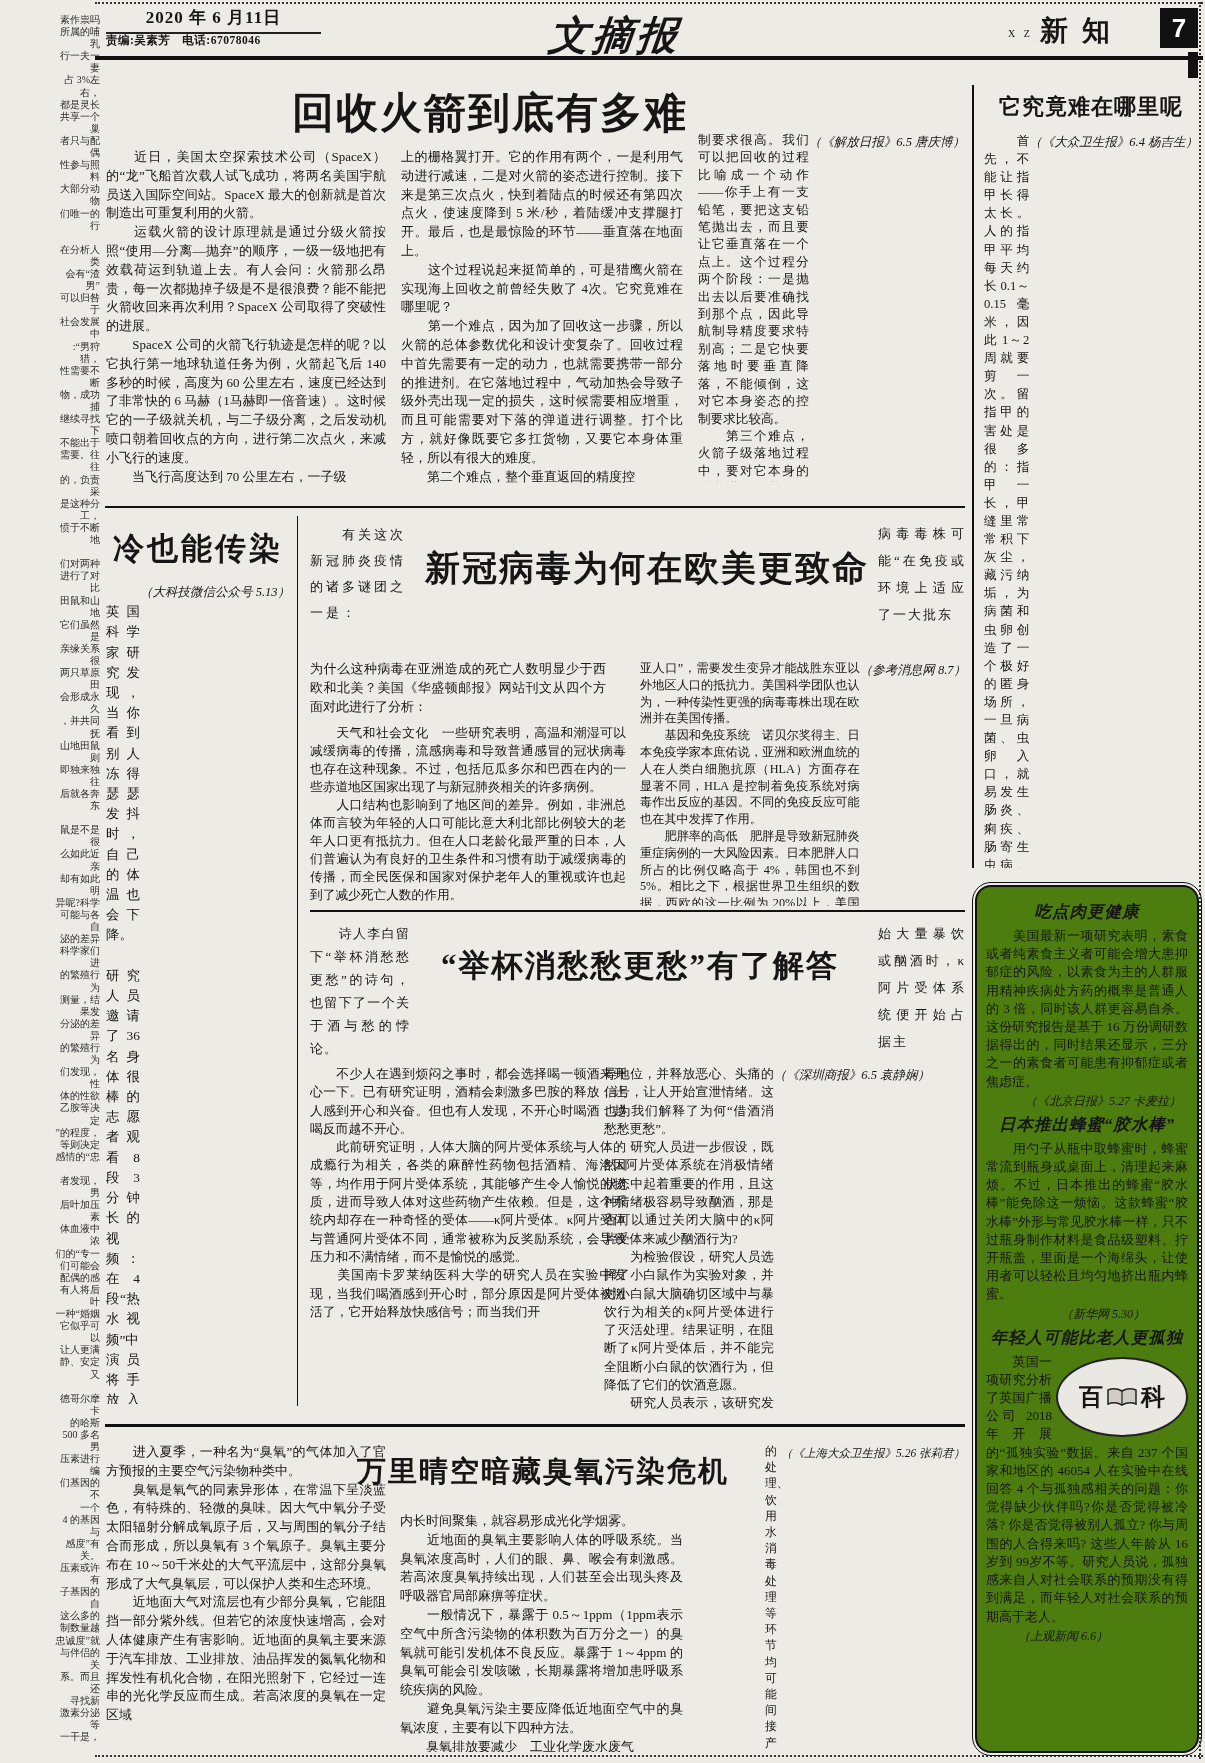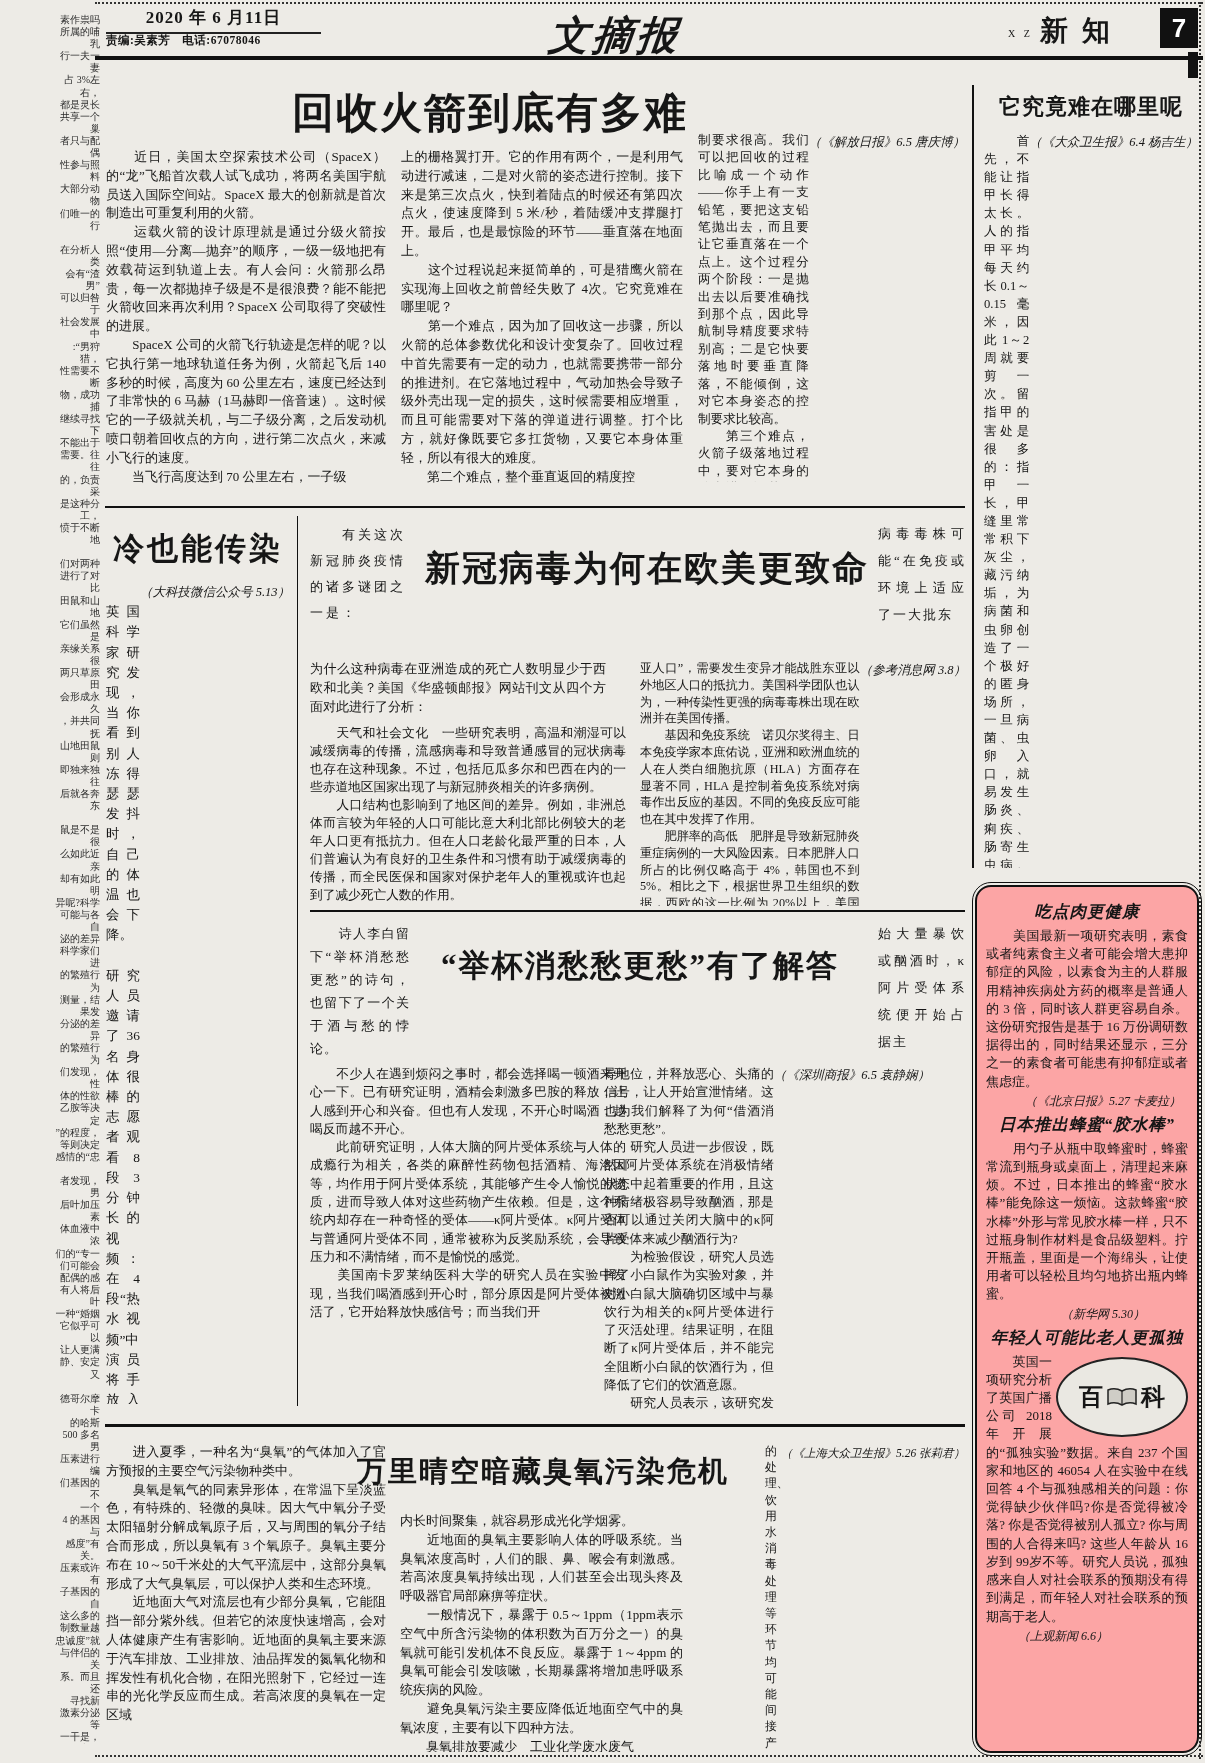--- a/index.html
+++ b/index.html
@@ -26,21 +26,21 @@
   .strip{position:absolute;left:54px;top:14px;width:46px;height:1730px;font-size:10px;line-height:12.1px;
          color:#2b2b2b;white-space:pre-line;text-align:right;overflow:hidden;}
   
   .btxt{font-size:13px;line-height:18.8px;text-align:justify;white-space:pre-line;overflow:hidden;}
   .attr{font-style:italic;text-align:right;font-size:12.5px;line-height:17px;padding-top:2px;}
   .colflex{display:flex;flex-direction:row;}
   .colflex .btxt{flex:1;}
   .headline{position:absolute;font-weight:900;text-align:center;letter-spacing:2px;white-space:nowrap;}
   .kai{margin-left:32px;}
   
-  .rbox{position:absolute;left:975px;top:885px;width:224px;height:868px;background:#fca5a5;
+  .rbox{position:absolute;left:975px;top:885px;width:224px;height:868px;background:#4d7c0f;
         border:2.5px solid #111;border-radius:16px;outline:1px solid #111;outline-offset:2px;
         padding:10px 9px 12px 9px;box-sizing:border-box;}
   .rbox h3{margin:4px 0 4px 0;font-size:16.5px;text-align:center;font-weight:bold;font-style:italic;letter-spacing:1px;}
   .rbox .btxt{font-size:13px;line-height:18.2px;}
   .rbox .attr{font-size:12px;}
   .baike{float:right;width:128px;height:76px;border:2.5px solid #222;border-radius:50%;margin:4px 0 0 4px;
          display:flex;align-items:center;justify-content:center;gap:4px;background:#eae8e2;}
   .baike span{font-size:24px;font-weight:900;font-family:"Liberation Sans","DejaVu Sans",sans-serif;}
 </style>
 </head>
@@ -193,21 +193,21 @@
   <div class="btxt" style="position:absolute;left:878px;top:520px;width:88px;height:138px;font-size:13px;line-height:27px;letter-spacing:2px;">病毒毒株可能“在免疫或环境上适应了一大批东</div>
   <div class="btxt" style="position:absolute;left:310px;top:724px;width:316px;height:180px;font-size:12.7px;line-height:18px;">　　天气和社会文化　一些研究表明，高温和潮湿可以减缓病毒的传播，流感病毒和导致普通感冒的冠状病毒也存在这种现象。不过，包括厄瓜多尔和巴西在内的一些赤道地区国家出现了与新冠肺炎相关的许多病例。
 　　人口结构也影响到了地区间的差异。例如，非洲总体而言较为年轻的人口可能比意大利北部比例较大的老年人口更有抵抗力。但在人口老龄化最严重的日本，人们普遍认为有良好的卫生条件和习惯有助于减缓病毒的传播，而全民医保和国家对保护老年人的重视或许也起到了减少死亡人数的作用。
 　　毒株不同的影响　英国剑桥大学一个科研团队的研究表明，新冠病毒在离开东亚并向欧洲扩散时发生了变异，他们提出这样一种可能，即最初的</div>
   <div class="btxt" style="position:absolute;left:310px;top:660px;width:296px;height:62px;">为什么这种病毒在亚洲造成的死亡人数明显少于西欧和北美？美国《华盛顿邮报》网站刊文从四个方面对此进行了分析：</div>
   <div class="colflex" style="position:absolute;left:640px;top:660px;width:326px;height:246px;">
     <div class="btxt" style="font-size:12.2px;line-height:16.8px;">亚人口”，需要发生变异才能战胜东亚以外地区人口的抵抗力。美国科学团队也认为，一种传染性更强的病毒毒株出现在欧洲并在美国传播。
 　　基因和免疫系统　诺贝尔奖得主、日本免疫学家本庶佑说，亚洲和欧洲血统的人在人类白细胞抗原（HLA）方面存在显著不同，HLA 是控制着免疫系统对病毒作出反应的基因。不同的免疫反应可能也在其中发挥了作用。
 　　肥胖率的高低　肥胖是导致新冠肺炎重症病例的一大风险因素。日本肥胖人口所占的比例仅略高于 4%，韩国也不到 5%。相比之下，根据世界卫生组织的数据，西欧的这一比例为 20%以上，美国更是高达 36%。
 　　不过随机因素也在发挥作用。有关新冠病毒的所有流行病学研究都存在数据不完整的问题，根据初期数字得出的任何结论都有可能随着新数据的出现而被推翻。</div>
-    <div class="attr">（参考消息网 3.8）</div>
+    <div class="attr">（参考消息网 8.7）</div>
   </div>
 
   <div class="rule-h" style="left:310px;top:910px;width:655px;height:2px;"></div>
 
   <div class="btxt" style="position:absolute;left:310px;top:922px;width:100px;height:138px;font-size:13px;line-height:23px;letter-spacing:1px;">　　诗人李白留下“举杯消愁愁更愁”的诗句，也留下了一个关于酒与愁的悖论。</div>
   <div class="headline" style="left:420px;top:945px;width:440px;font-size:31px;">“举杯消愁愁更愁”有了解答</div>
   <div class="btxt" style="position:absolute;left:878px;top:920px;width:88px;height:140px;font-size:13px;line-height:27px;letter-spacing:2px;">始大量暴饮或酗酒时，κ阿片受体系统便开始占据主</div>
   <div class="btxt" style="position:absolute;left:310px;top:1065px;width:316px;height:345px;font-size:12.8px;line-height:18.3px;">　　不少人在遇到烦闷之事时，都会选择喝一顿酒来开心一下。已有研究证明，酒精会刺激多巴胺的释放，让人感到开心和兴奋。但也有人发现，不开心时喝酒，越喝反而越不开心。
 　　此前研究证明，人体大脑的阿片受体系统与人体的成瘾行为相关，各类的麻醉性药物包括酒精、海洛因等，均作用于阿片受体系统，其能够产生令人愉悦的物质，进而导致人体对这些药物产生依赖。但是，这个系统内却存在一种奇怪的受体——κ阿片受体。κ阿片受体与普通阿片受体不同，通常被称为反奖励系统，会导致压力和不满情绪，而不是愉悦的感觉。
 　　美国南卡罗莱纳医科大学的研究人员在实验中发现，当我们喝酒感到开心时，部分原因是阿片受体被激活了，它开始释放快感信号；而当我们开</div>

